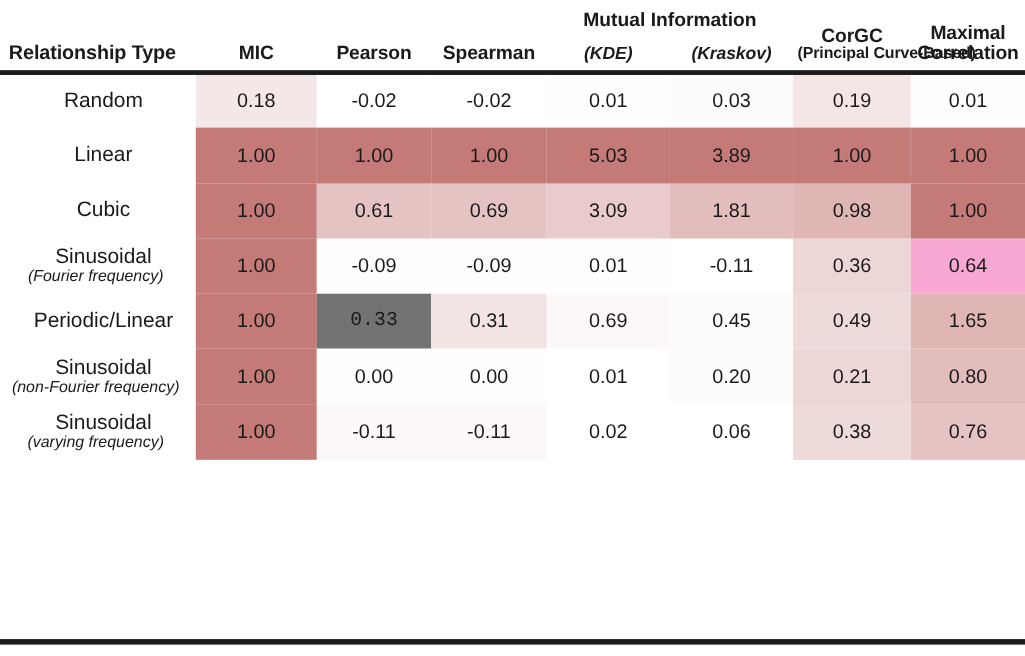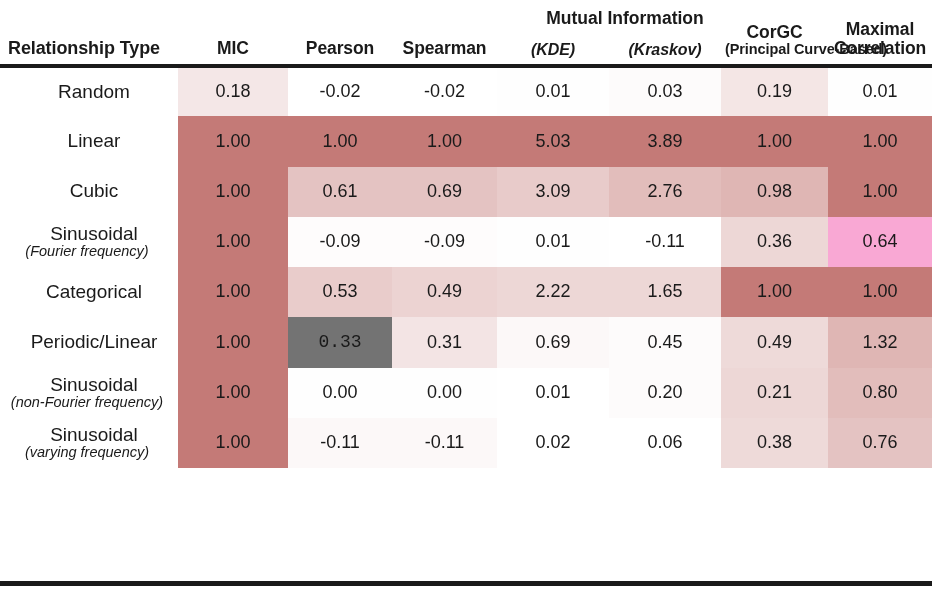--- a/index.html
+++ b/index.html
@@ -66,21 +66,21 @@
   }
   .hdr-group {
     position: absolute;
     top: 8px;
     font-weight: bold;
     font-size: 17.5px;
     white-space: nowrap;
     text-align: center;
   }
   #mi-group-label {
-    left: 513px;
+    left: 497px;
     width: 224px;
   }
 
   
   tbody tr {
     height: 50.3px;
   }
   tbody td {
     text-align: center;
     font-size: 18px;
@@ -190,60 +190,48 @@
           <td style="background-color: rgb(196, 122, 119);">1.00</td>
         </tr>
         <tr>
           <td class="rel-name">
             <span class="rel-main">Cubic</span>
           </td>
           <td style="background-color: rgb(196, 122, 119);">1.00</td>
           <td style="background-color: rgb(228, 195, 194);">0.61</td>
           <td style="background-color: rgb(228, 195, 194);">0.69</td>
           <td style="background-color: rgb(232, 203, 202);">3.09</td>
-          <td style="background-color: rgb(226, 189, 187);">2.76</td>
+          <td style="background-color: rgb(226, 189, 187);">1.81</td>
           <td style="background-color: rgb(223, 182, 180);">0.98</td>
           <td style="background-color: rgb(196, 122, 119);">1.00</td>
         </tr>
         <tr>
           <td class="rel-name">
             <span class="rel-main">Sinusoidal</span>
             <span class="rel-sub">(Fourier frequency)</span>
           </td>
           <td style="background-color: rgb(196, 122, 119);">1.00</td>
           <td style="background-color: rgb(254, 252, 252);">-0.09</td>
           <td style="background-color: rgb(254, 252, 252);">-0.09</td>
           <td style="background-color: rgb(254, 254, 254);">0.01</td>
           <td style="background-color: rgb(255, 255, 255);">-0.11</td>
           <td style="background-color: rgb(237, 215, 214);">0.36</td>
           <td style="background-color: #f9a8d4;">0.64</td>
         </tr>
         <tr>
           <td class="rel-name">
-            <span class="rel-main">Categorical</span>
-          </td>
-          <td style="background-color: rgb(196, 122, 119);">1.00</td>
-          <td style="background-color: rgb(233, 204, 203);">0.53</td>
-          <td style="background-color: rgb(236, 211, 210);">0.49</td>
-          <td style="background-color: rgb(237, 215, 214);">2.22</td>
-          <td style="background-color: rgb(237, 215, 214);">1.65</td>
-          <td style="background-color: rgb(196, 122, 119);">1.00</td>
-          <td style="background-color: rgb(196, 122, 119);">1.00</td>
-        </tr>
-        <tr>
-          <td class="rel-name">
             <span class="rel-main">Periodic/Linear</span>
           </td>
           <td style="background-color: rgb(196, 122, 119);">1.00</td>
           <td style="background-color: #737373; font-family: Liberation Mono, monospace;">0.33</td>
           <td style="background-color: rgb(243, 228, 228);">0.31</td>
           <td style="background-color: rgb(252, 248, 248);">0.69</td>
           <td style="background-color: rgb(253, 251, 251);">0.45</td>
           <td style="background-color: rgb(238, 218, 217);">0.49</td>
-          <td style="background-color: rgb(223, 182, 180);">1.32</td>
+          <td style="background-color: rgb(223, 182, 180);">1.65</td>
         </tr>
         <tr>
           <td class="rel-name">
             <span class="rel-main">Sinusoidal</span>
             <span class="rel-sub">(non-Fourier frequency)</span>
           </td>
           <td style="background-color: rgb(196, 122, 119);">1.00</td>
           <td style="background-color: rgb(254, 254, 254);">0.00</td>
           <td style="background-color: rgb(254, 254, 254);">0.00</td>
           <td style="background-color: rgb(255, 255, 255);">0.01</td>

